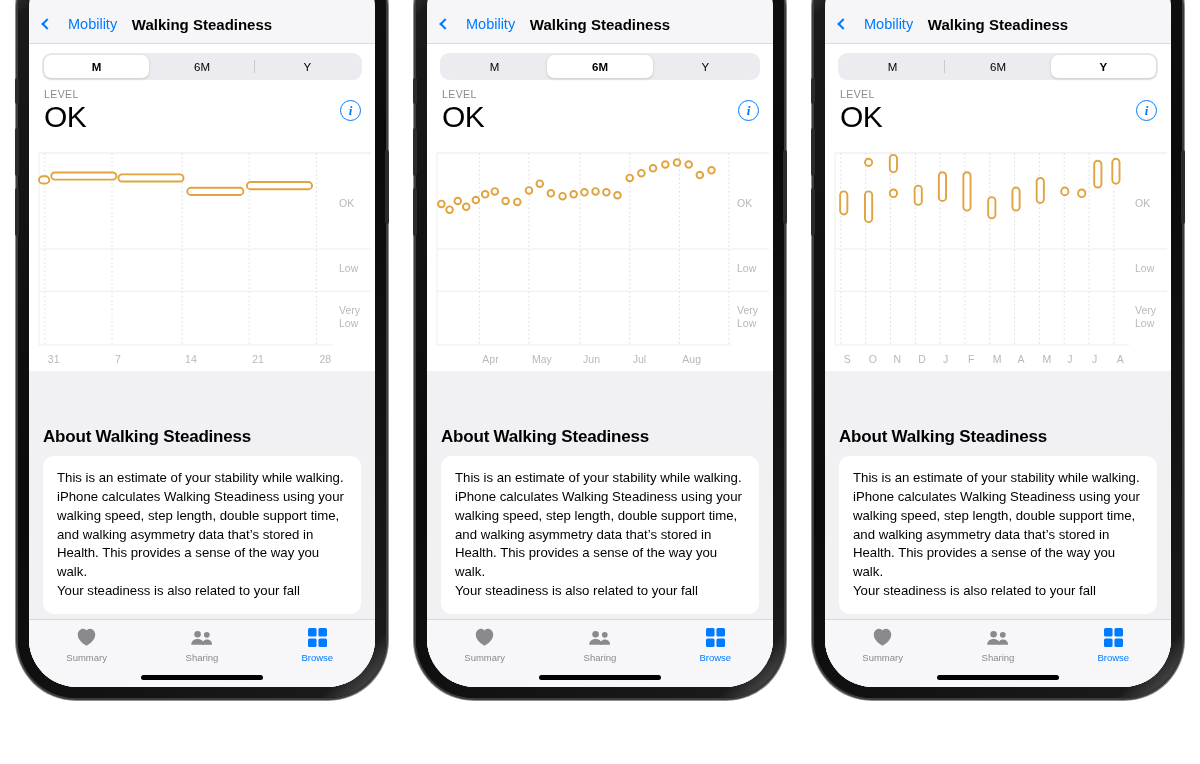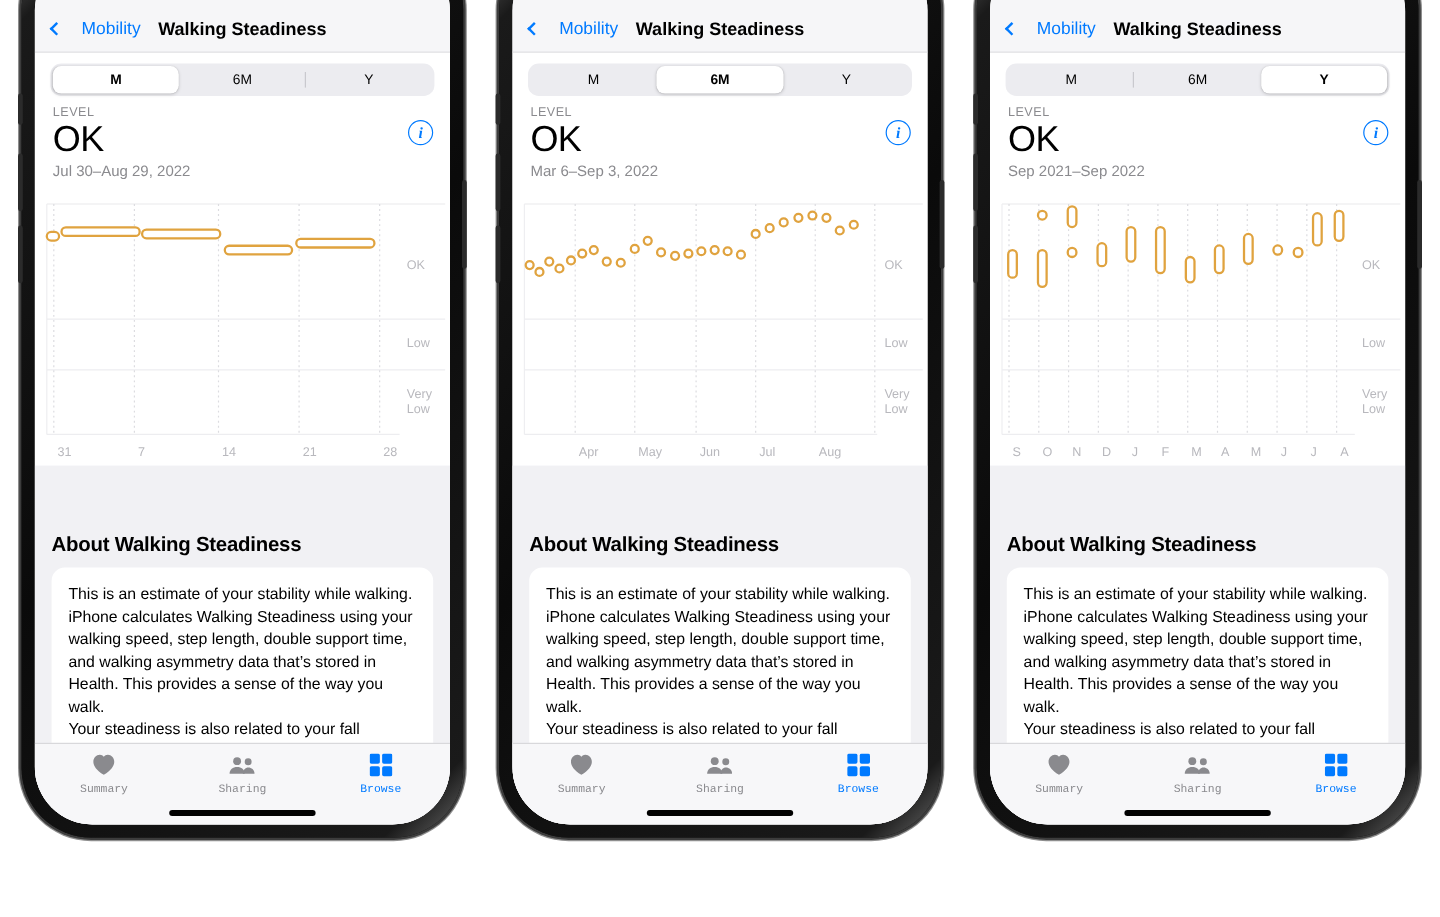--- a/index.html
+++ b/index.html
@@ -155,21 +155,21 @@
   .about-card {
     background: #fff; border-radius: 11px; padding: 13px 14px 13px 14px;
     font-size: 13.2px; line-height: 1.42; color: #000;
   }
   .about-card p + p { }
 
   
   .tabbar {
     position: absolute; left: 0; right: 0; bottom: 0; height: 68px;
     background: #f7f7f9; border-top: .5px solid #d8d8db;
-    display: flex; align-items: flex-start; padding-top: 7px; z-index: 5; font-family: Liberation Mono, monospace;
+    display: flex; align-items: flex-start; padding-top: 7px; z-index: 5;
   }
   .tab { flex: 1; display: flex; flex-direction: column; align-items: center; gap: 4px; cursor: pointer; }
   .tab-ico { height: 21px; display: flex; align-items: center; justify-content: center; }
   .tab-lbl { font-size: 9.5px; color: #8a8a8e; }
   .tab.active .tab-lbl { color: #007aff; }
   .home-ind {
     position: absolute; bottom: 7px; left: 50%; transform: translateX(-50%);
     width: 122px; height: 5px; background: #000; border-radius: 3px; z-index: 7;
   }
 </style>
@@ -227,21 +227,20 @@
                 <span class="divider"></span>
               </div>
               <div class="seg">
                 <span>Y</span>
               </div>
             </div>
         </div>
         <div class="levelblock">
           <div class="level-cap">LEVEL</div>
           <div class="level-val">OK</div>
-          <div class="level-range">Jul 30–Aug 29, 2022</div>
           <div class="info-btn">i</div>
         </div>
         <div class="chartbox">
             <svg viewBox="0 0 346 230" class="chart-svg" preserveAspectRatio="none">
               <line x1="10" y1="12" x2="342" y2="12" stroke="#e9e9ec" stroke-width="1"></line>
               <line x1="10" y1="108" x2="342" y2="108" stroke="#ededf0" stroke-width="1"></line>
               <line x1="10" y1="150.24" x2="342" y2="150.24" stroke="#ededf0" stroke-width="1"></line>
               <line x1="10" y1="204" x2="304" y2="204" stroke="#ededf0" stroke-width="1"></line>
               <line x1="15.84" y1="12" x2="15.84" y2="204" stroke="#dcdce0" stroke-width="1" stroke-dasharray="1.6 2.6"></line>
               <line x1="83" y1="12" x2="83" y2="204" stroke="#dcdce0" stroke-width="1" stroke-dasharray="1.6 2.6"></line>
@@ -356,21 +355,20 @@
                 <span>6M</span>
               </div>
               <div class="seg">
                 <span>Y</span>
               </div>
             </div>
         </div>
         <div class="levelblock">
           <div class="level-cap">LEVEL</div>
           <div class="level-val">OK</div>
-          <div class="level-range">Mar 6–Sep 3, 2022</div>
           <div class="info-btn">i</div>
         </div>
         <div class="chartbox">
             <svg viewBox="0 0 346 230" class="chart-svg" preserveAspectRatio="none">
               <line x1="10" y1="12" x2="342" y2="12" stroke="#e9e9ec" stroke-width="1"></line>
               <line x1="10" y1="108" x2="342" y2="108" stroke="#ededf0" stroke-width="1"></line>
               <line x1="10" y1="150.24" x2="342" y2="150.24" stroke="#ededf0" stroke-width="1"></line>
               <line x1="10" y1="204" x2="304" y2="204" stroke="#ededf0" stroke-width="1"></line>
               <line x1="52.339999999999996" y1="12" x2="52.339999999999996" y2="204" stroke="#dcdce0" stroke-width="1" stroke-dasharray="1.6 2.6"></line>
               <line x1="101.98" y1="12" x2="101.98" y2="204" stroke="#dcdce0" stroke-width="1" stroke-dasharray="1.6 2.6"></line>
@@ -508,21 +506,20 @@
                 <span>6M</span>
               </div>
               <div class="seg active">
                 <span>Y</span>
               </div>
             </div>
         </div>
         <div class="levelblock">
           <div class="level-cap">LEVEL</div>
           <div class="level-val">OK</div>
-          <div class="level-range">Sep 2021–Sep 2022</div>
           <div class="info-btn">i</div>
         </div>
         <div class="chartbox">
             <svg viewBox="0 0 346 230" class="chart-svg" preserveAspectRatio="none">
               <line x1="10" y1="12" x2="342" y2="12" stroke="#e9e9ec" stroke-width="1"></line>
               <line x1="10" y1="108" x2="342" y2="108" stroke="#ededf0" stroke-width="1"></line>
               <line x1="10" y1="150.24" x2="342" y2="150.24" stroke="#ededf0" stroke-width="1"></line>
               <line x1="10" y1="204" x2="304" y2="204" stroke="#ededf0" stroke-width="1"></line>
               <line x1="15.84" y1="12" x2="15.84" y2="204" stroke="#dcdce0" stroke-width="1" stroke-dasharray="1.6 2.6"></line>
               <line x1="40.66" y1="12" x2="40.66" y2="204" stroke="#dcdce0" stroke-width="1" stroke-dasharray="1.6 2.6"></line>

